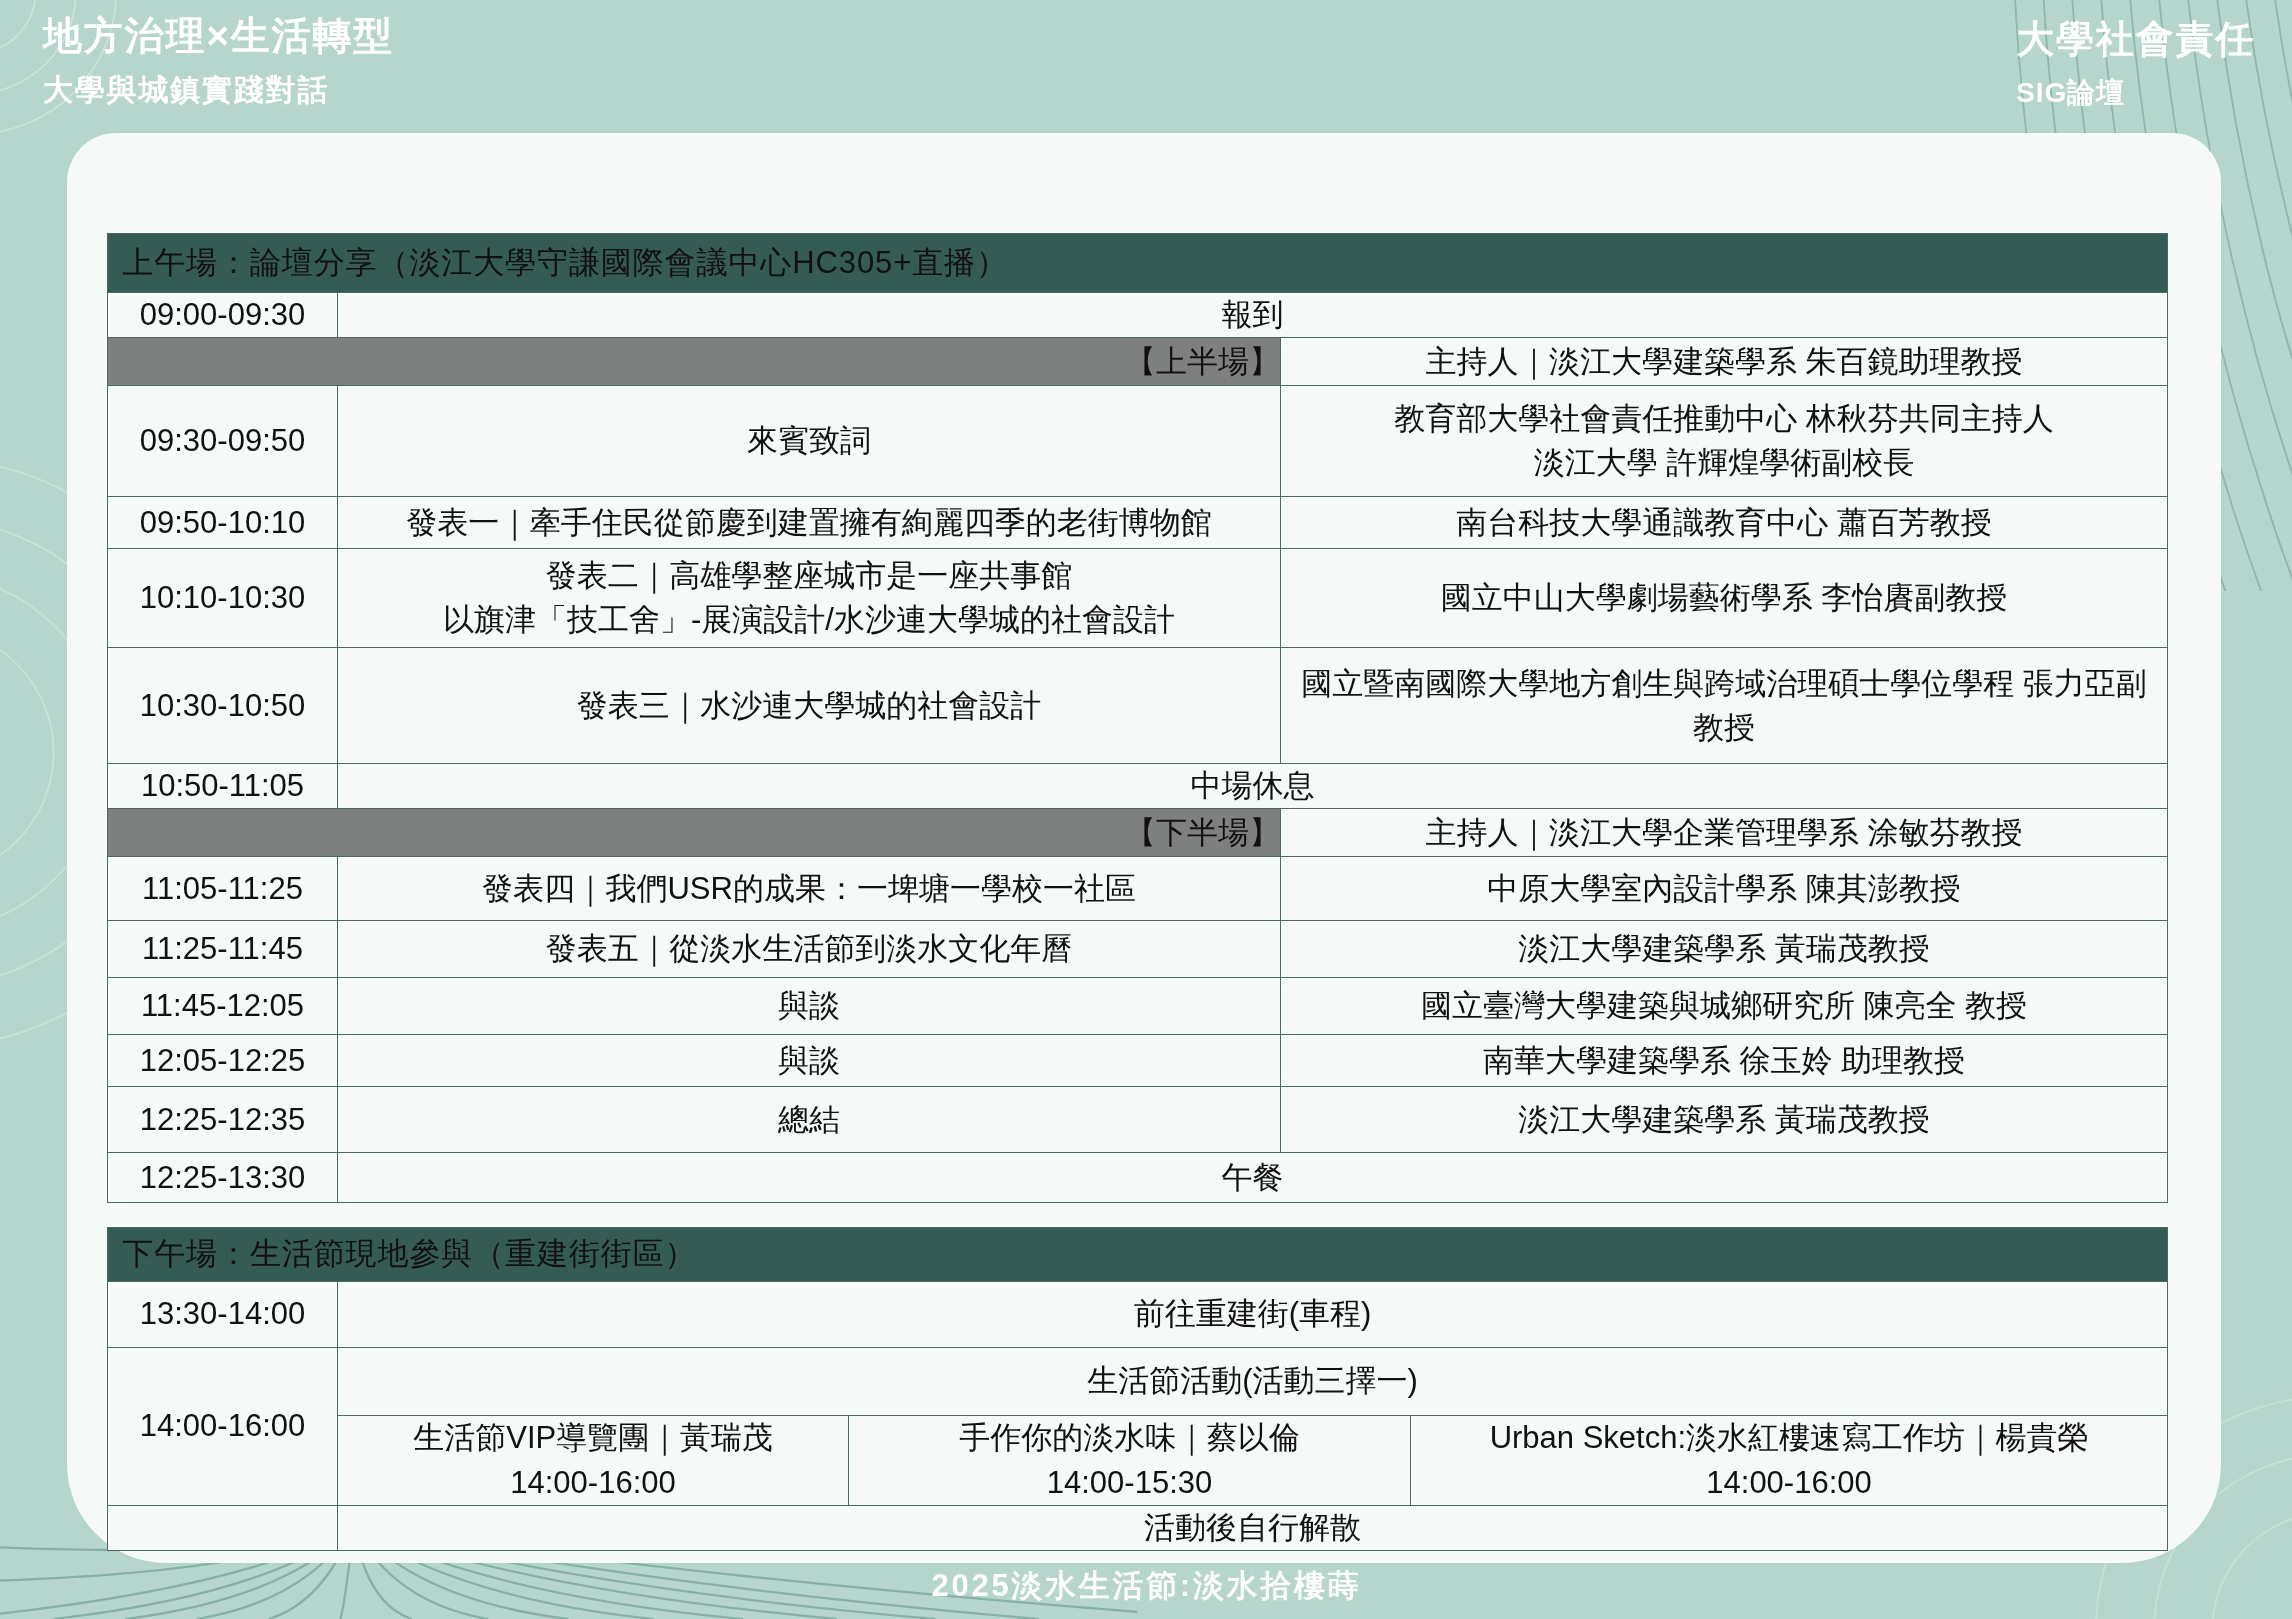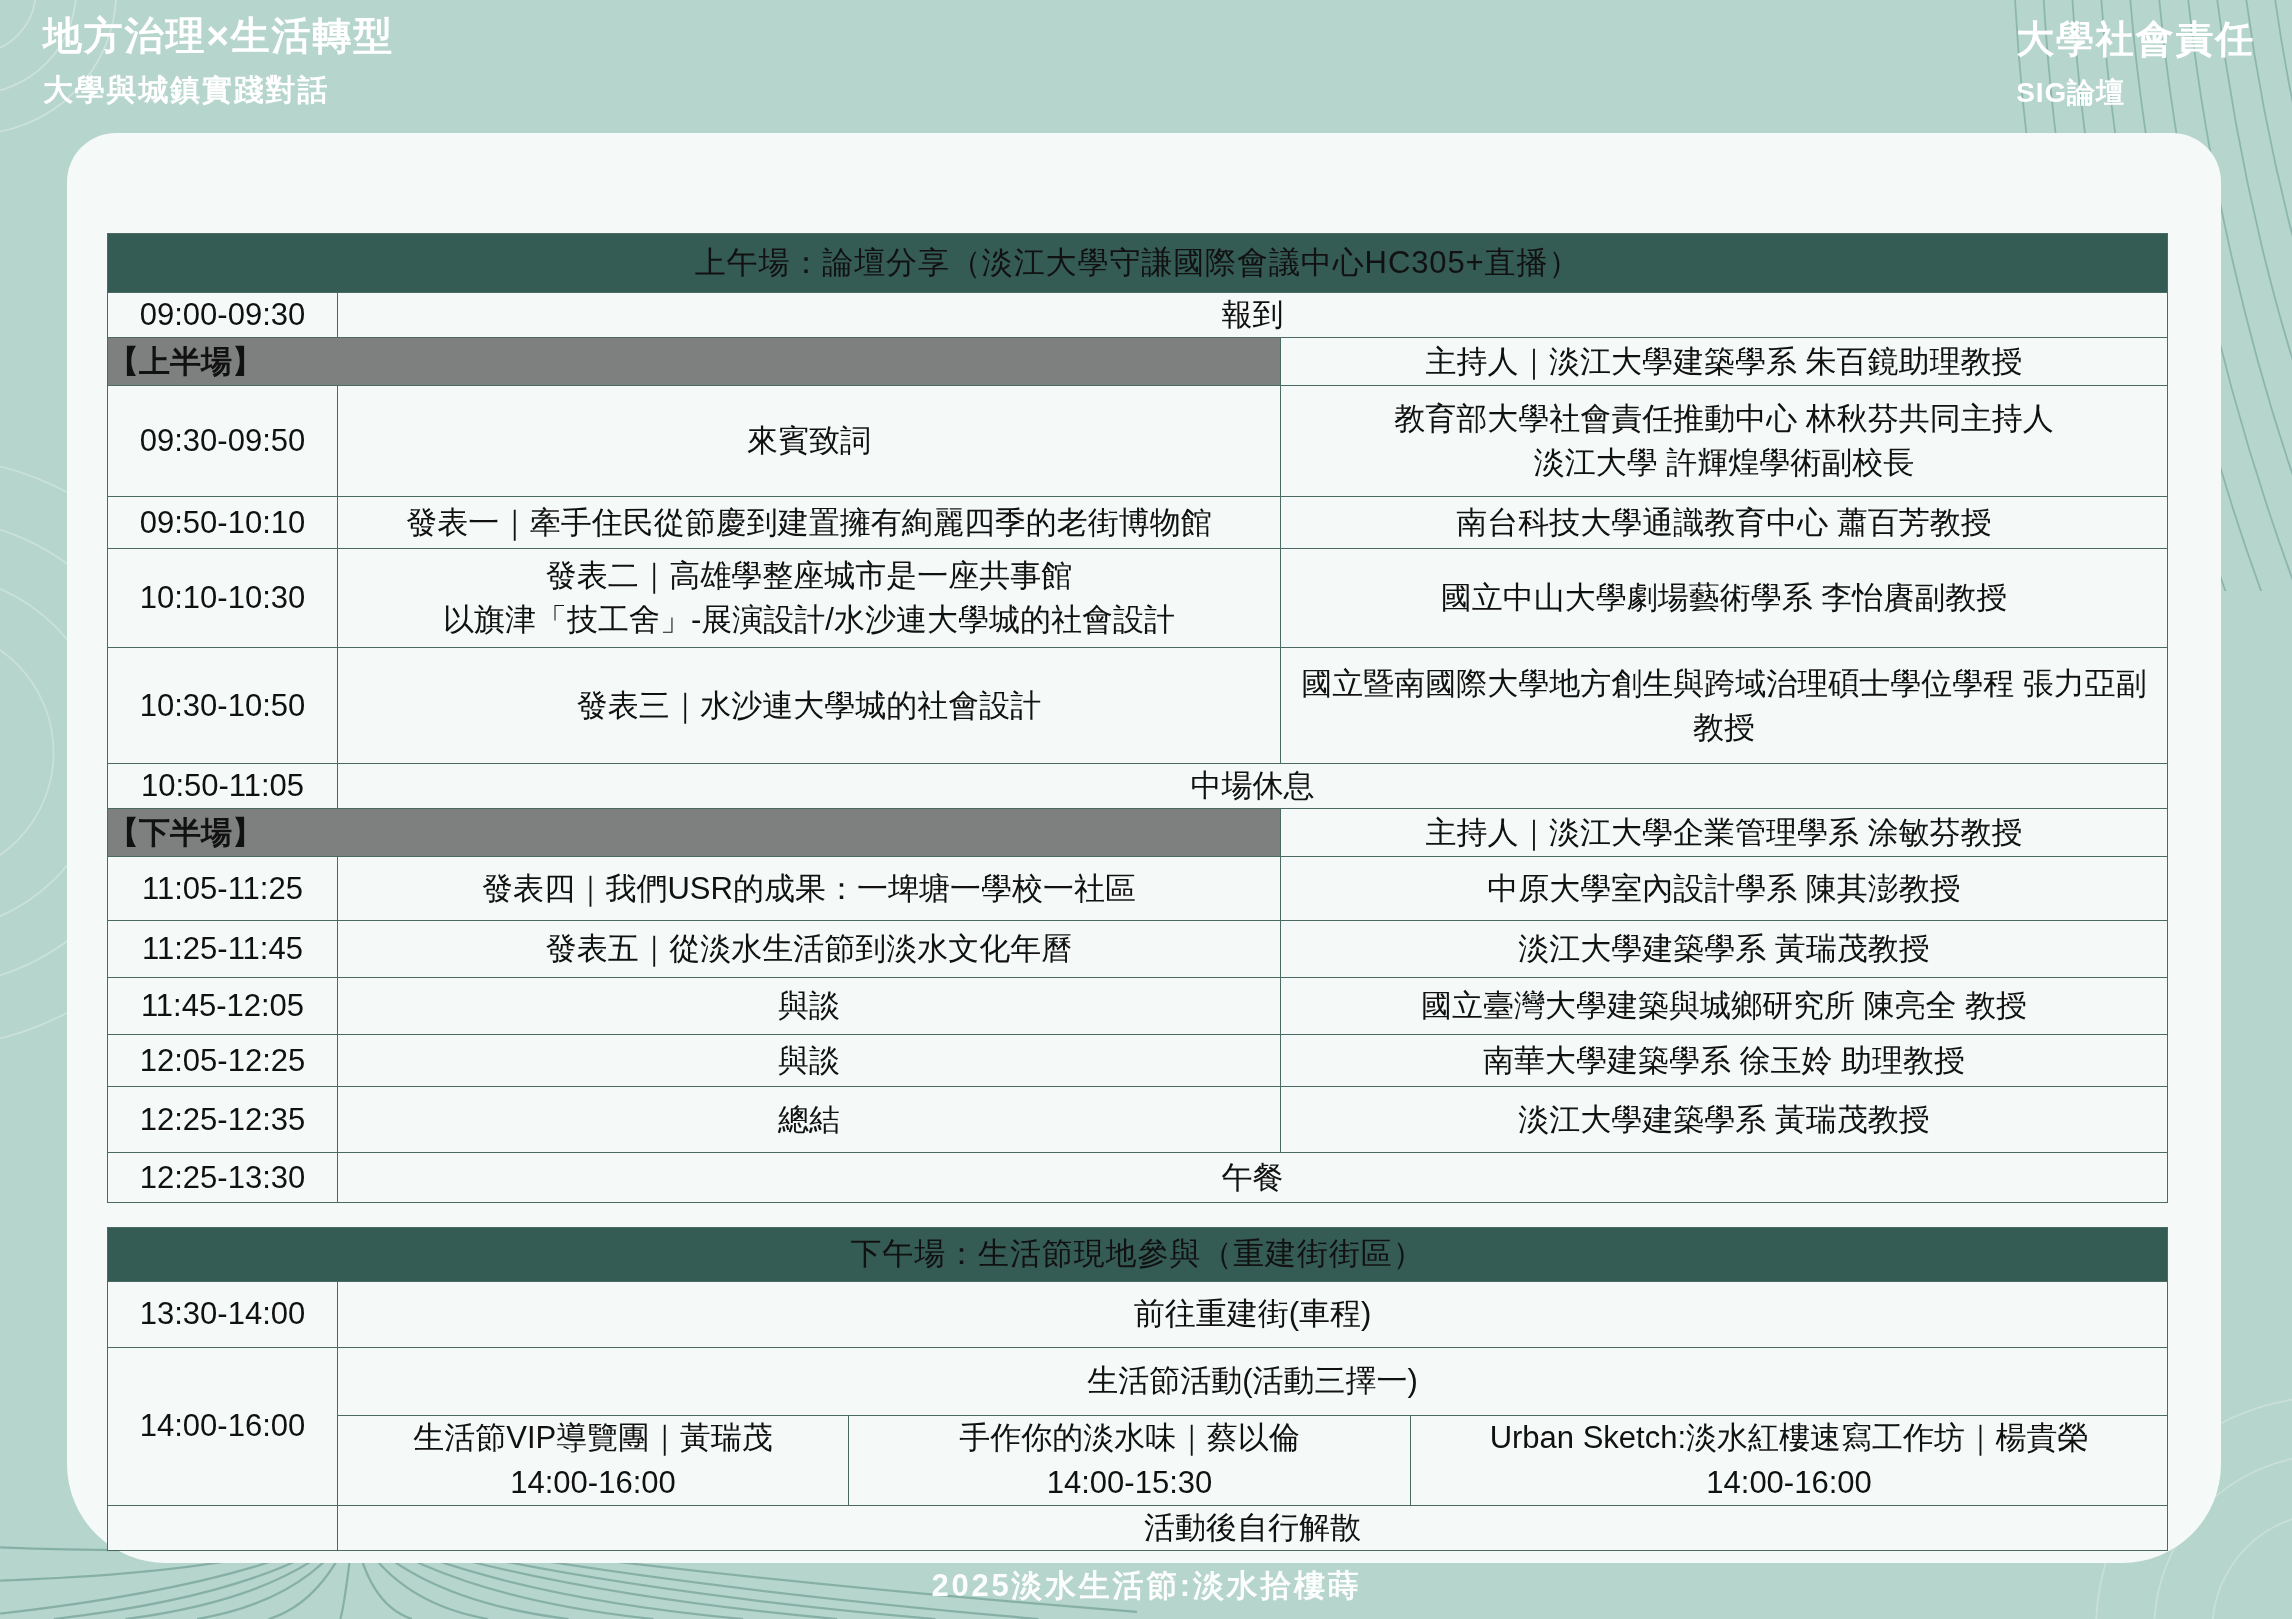--- a/index.html
+++ b/index.html
@@ -14,24 +14,24 @@
   .topbar-left .t1{font-size:39px;font-weight:700;letter-spacing:1.8px;}
   .topbar-left .t2{font-size:30px;font-weight:700;margin-top:7.2px;letter-spacing:1.8px;}
   .topbar-right{position:absolute;right:38px;top:14.3px;z-index:2;color:var(--white);}
   .topbar-right .t1{font-size:38px;font-weight:700;letter-spacing:1.8px;}
   .topbar-right .t2{font-size:28px;font-weight:700;margin-top:9px;letter-spacing:0.9px;}
   .card{position:absolute;left:67px;top:133px;width:2154px;height:1430px;background:var(--cell);
         border-radius:49px 49px 99px 99px;z-index:1;}
   .card-title{position:absolute;left:49px;top:7.2px;font-size:70px;font-weight:700;color:var(--title);letter-spacing:4.5px;}
   table.agenda{border-collapse:collapse;table-layout:fixed;position:absolute;left:40px;background:var(--cell);}
   table.agenda td, table.agenda th{border:1.8px solid var(--border);vertical-align:middle;font-size:31px;line-height:1.42;color:var(--ink);overflow:hidden;}
-  th.section{background:var(--teal);color:var(--white);text-align:center;padding:0 14.3px;font-size:39px;font-weight:400;letter-spacing:0.9px;}
+  th.section{background:var(--teal);color:var(--white);text-align:left;padding:0 14.3px;font-size:39px;font-weight:400;letter-spacing:0.9px;}
   td.c{text-align:center;}
   td.l{text-align:center;padding:0 16px;}
-  td.gray{background:var(--gray);color:var(--white);text-align:left;font-size:34px;font-weight:bold;}
+  td.gray{background:var(--gray);color:var(--white);text-align:right;font-size:34px;}
   .rh66 th{height:59px}.rh46 td{height:41px}.rh54 td{height:48px}.rh124 td{height:111px}
   .rh58 td{height:52px}.rh110 td{height:99px}.rh130 td{height:116px}.rh48 td{height:43px}
   .rh72 td{height:64px}.rh64 td{height:57px}.rh68 td{height:66px}.rh56 td{height:50px}
   .rh60 th{height:54px}.rh74 td{height:66px}.rh76 td{height:68px}.rh100 td{height:90px}
   .footer{position:absolute;left:0;right:0;top:1565px;text-align:center;z-index:2;
           color:rgba(255,255,255,0.96);font-size:31px;font-weight:700;letter-spacing:2.7px;}
 </style>
 </head>
 <body>
 

